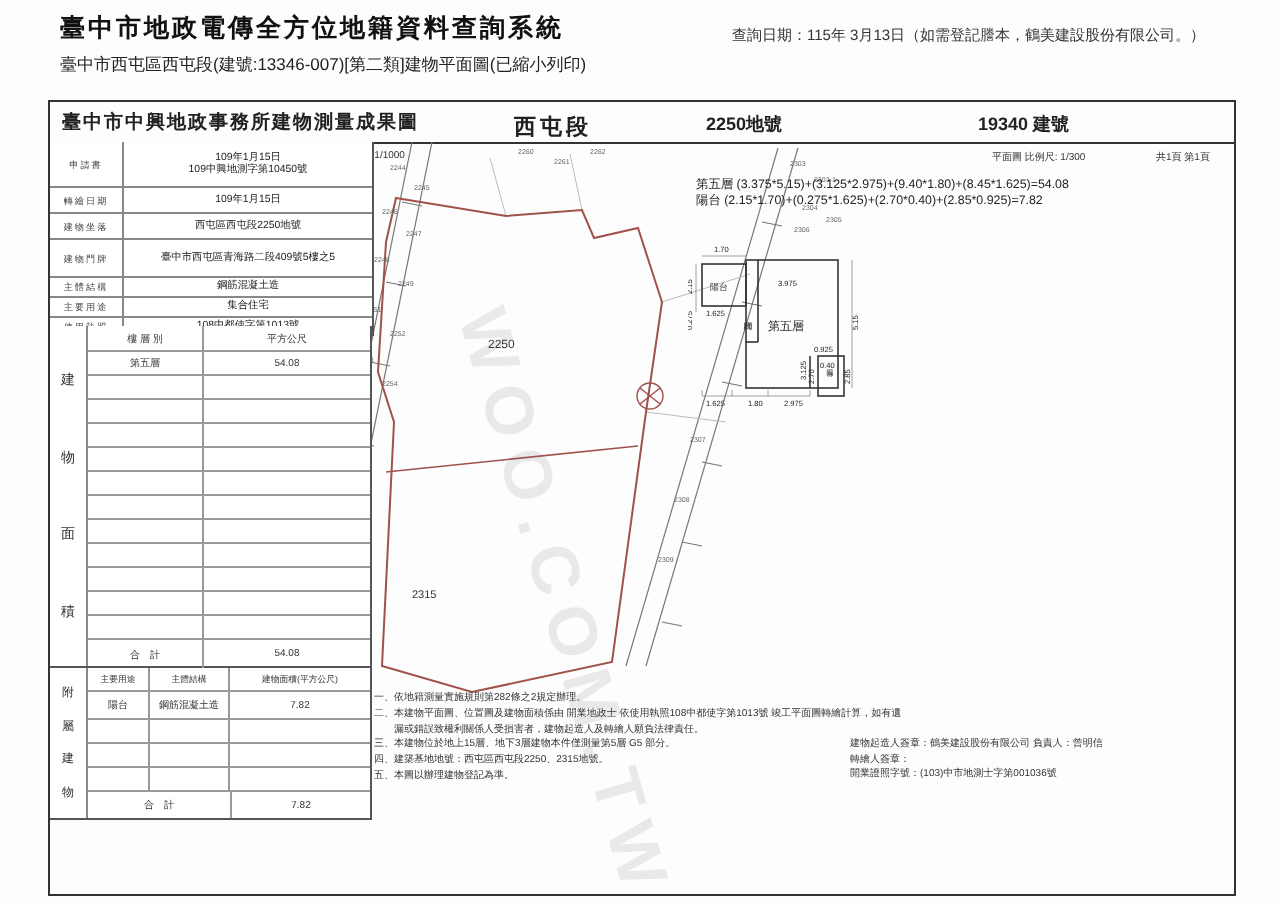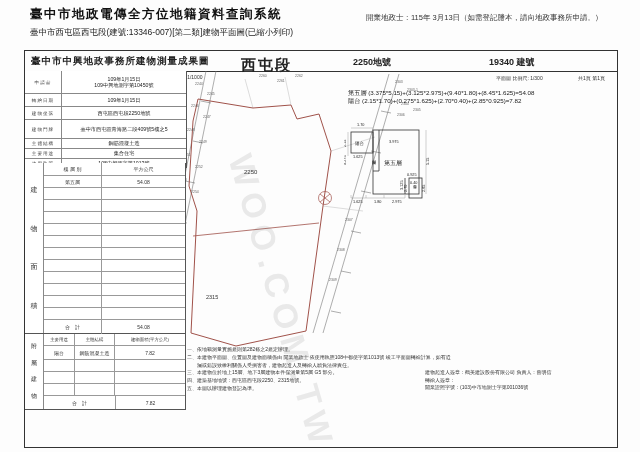--- a/index.html
+++ b/index.html
@@ -10,21 +10,21 @@
   }
   .abs{position:absolute;}
   
   .sys-title{left:30px;top:6px;font-size:12.5px;font-weight:bold;letter-spacing:1.5px;color:#111;}
   .query-date{left:366px;top:13px;font-size:7.5px;color:#333;}
   .sub-title{left:30px;top:27px;font-size:8.5px;color:#222;}
   
   .doc-box{left:24px;top:50px;width:592px;height:396px;border:1px solid #333;background:transparent;}
   .doc-head{position:absolute;left:0;top:0;width:100%;height:20px;border-bottom:1px solid #333;}
   .office-title{left:6px;top:4px;font-size:9.5px;font-weight:bold;letter-spacing:1px;}
-  .sec-name{left:216px;top:5px;font-size:15px;font-weight:bold;letter-spacing:2px;}
+  .sec-name{left:232px;top:5px;font-size:11px;font-weight:bold;letter-spacing:2px;}
   .land-no{left:328px;top:5px;font-size:9px;font-weight:bold;}
   .bldg-no{left:464px;top:5px;font-size:9px;font-weight:bold;}
   
   .scale-lbl{font-size:5px;color:#333;white-space:nowrap;}
   
   .info-table{left:0;top:20px;width:161px;background:#fff;border-right:1px solid #555;border-bottom:1px solid #555;z-index:2;}
   .irow{display:flex;border-top:1px solid #888;}
   .irow:first-child{border-top:none;}
   .ilab{width:36px;border-right:1px solid #888;font-size:4.6px;color:#444;display:flex;align-items:center;justify-content:center;text-align:center;letter-spacing:1px;}
   .ival{width:124px;font-size:5.2px;color:#222;display:flex;flex-direction:column;align-items:center;justify-content:center;text-align:center;line-height:1.25;padding:1px 2px;box-sizing:border-box;}
@@ -54,21 +54,21 @@
     white-space:nowrap;z-index:4;pointer-events:none;
   }
   svg text{font-family:"Liberation Sans","DejaVu Sans",sans-serif;}
 </style>
 </head>
 <body>
 
 <div class="page">
 
   <div class="abs sys-title">臺中市地政電傳全方位地籍資料查詢系統</div>
-  <div class="abs query-date">開業地政士：115年 3月13日（如需登記謄本，請向地政事務所申請。）</div>
+  <div class="abs query-date">查詢日期：115年 3月13日（如需登記謄本，鶴美建設股份有限公司。）</div>
   <div class="abs sub-title">臺中市西屯區西屯段(建號:13346-007)[第二類]建物平面圖(已縮小列印)</div>
 
   <div class="abs watermark">WOO.COM.TW</div>
 
   <div class="abs doc-box">
 
     <div class="doc-head">
       <div class="abs office-title">臺中市中興地政事務所建物測量成果圖</div>
       <div class="abs sec-name">西屯段</div>
       <div class="abs land-no">2250地號</div>

